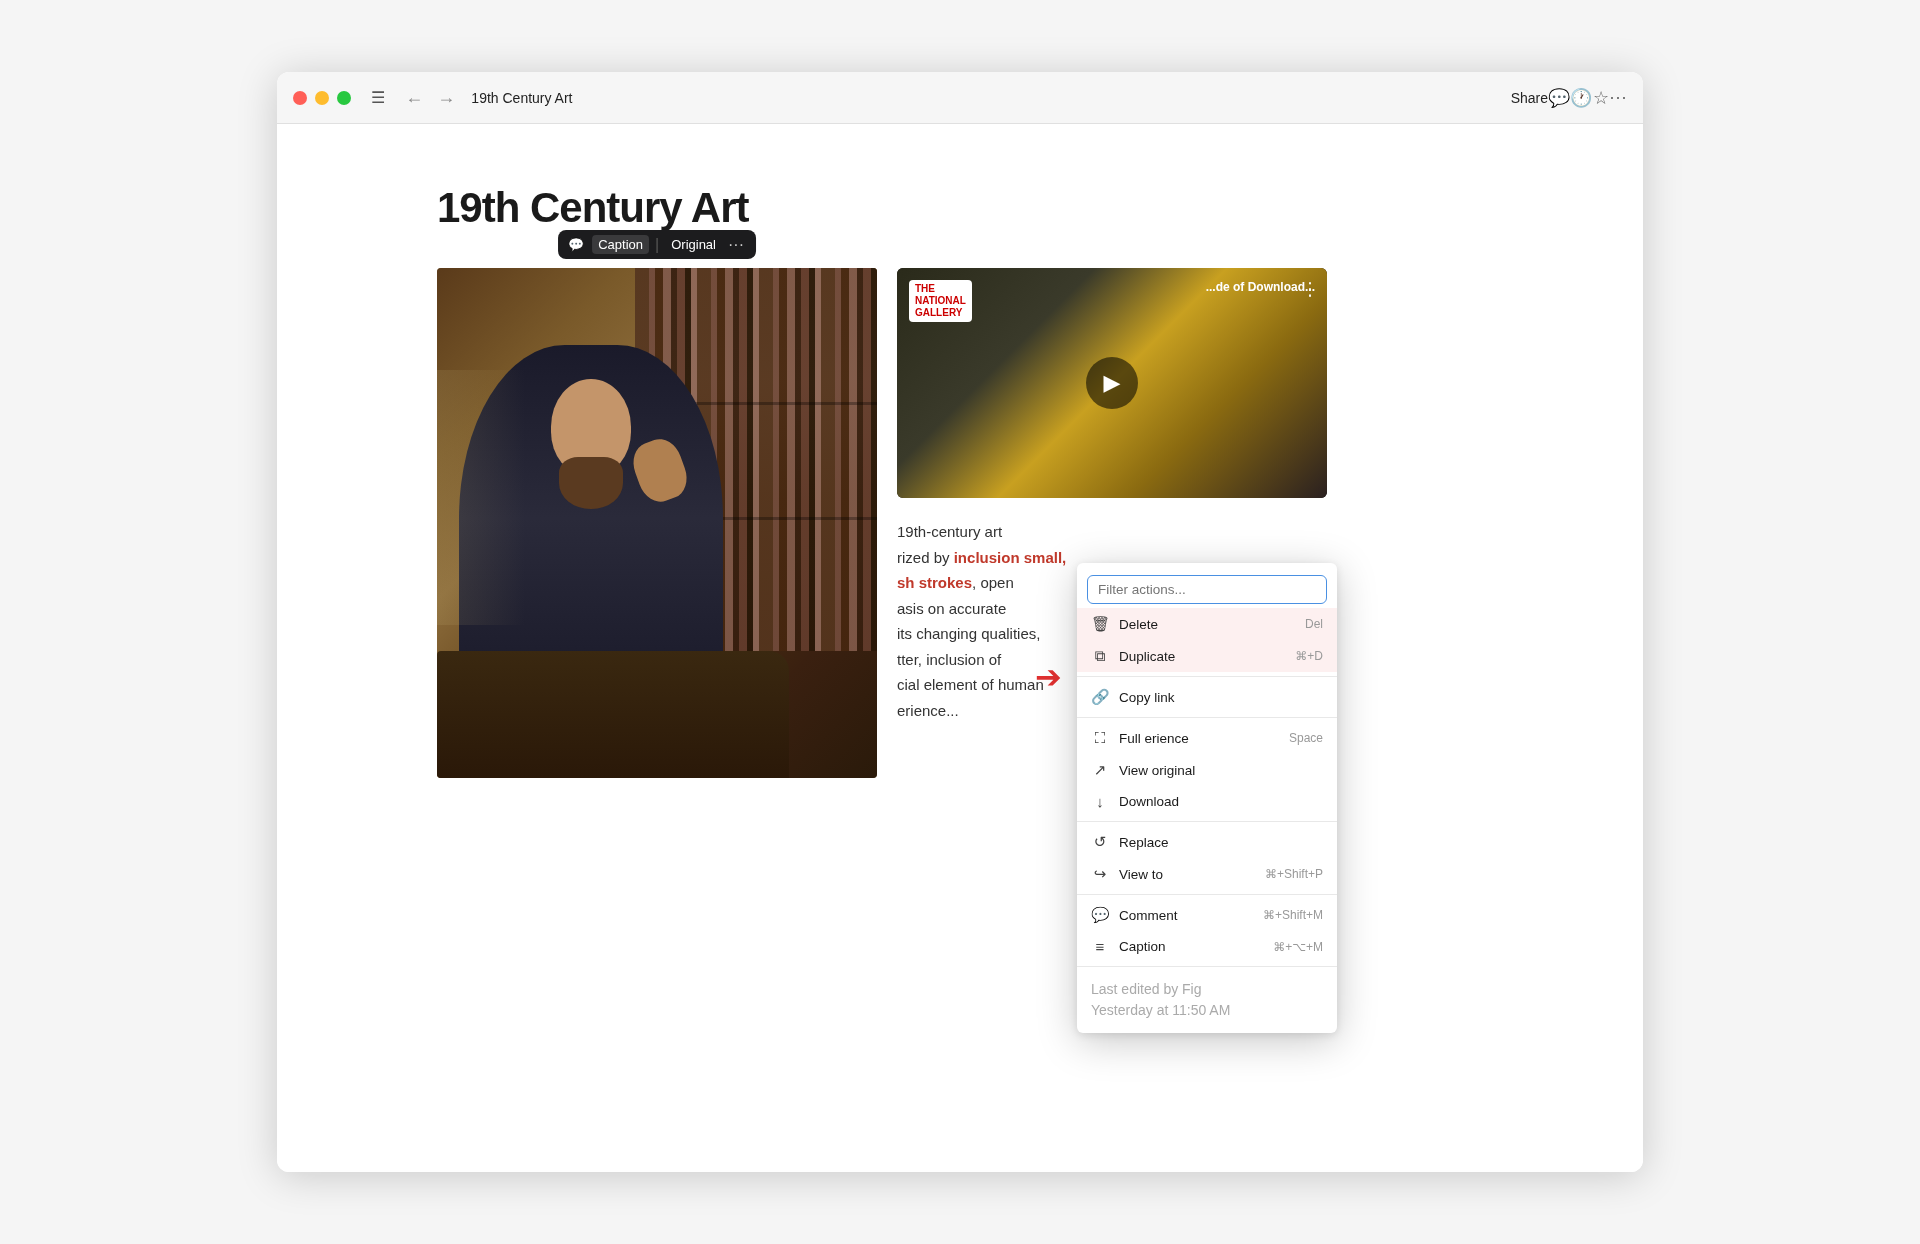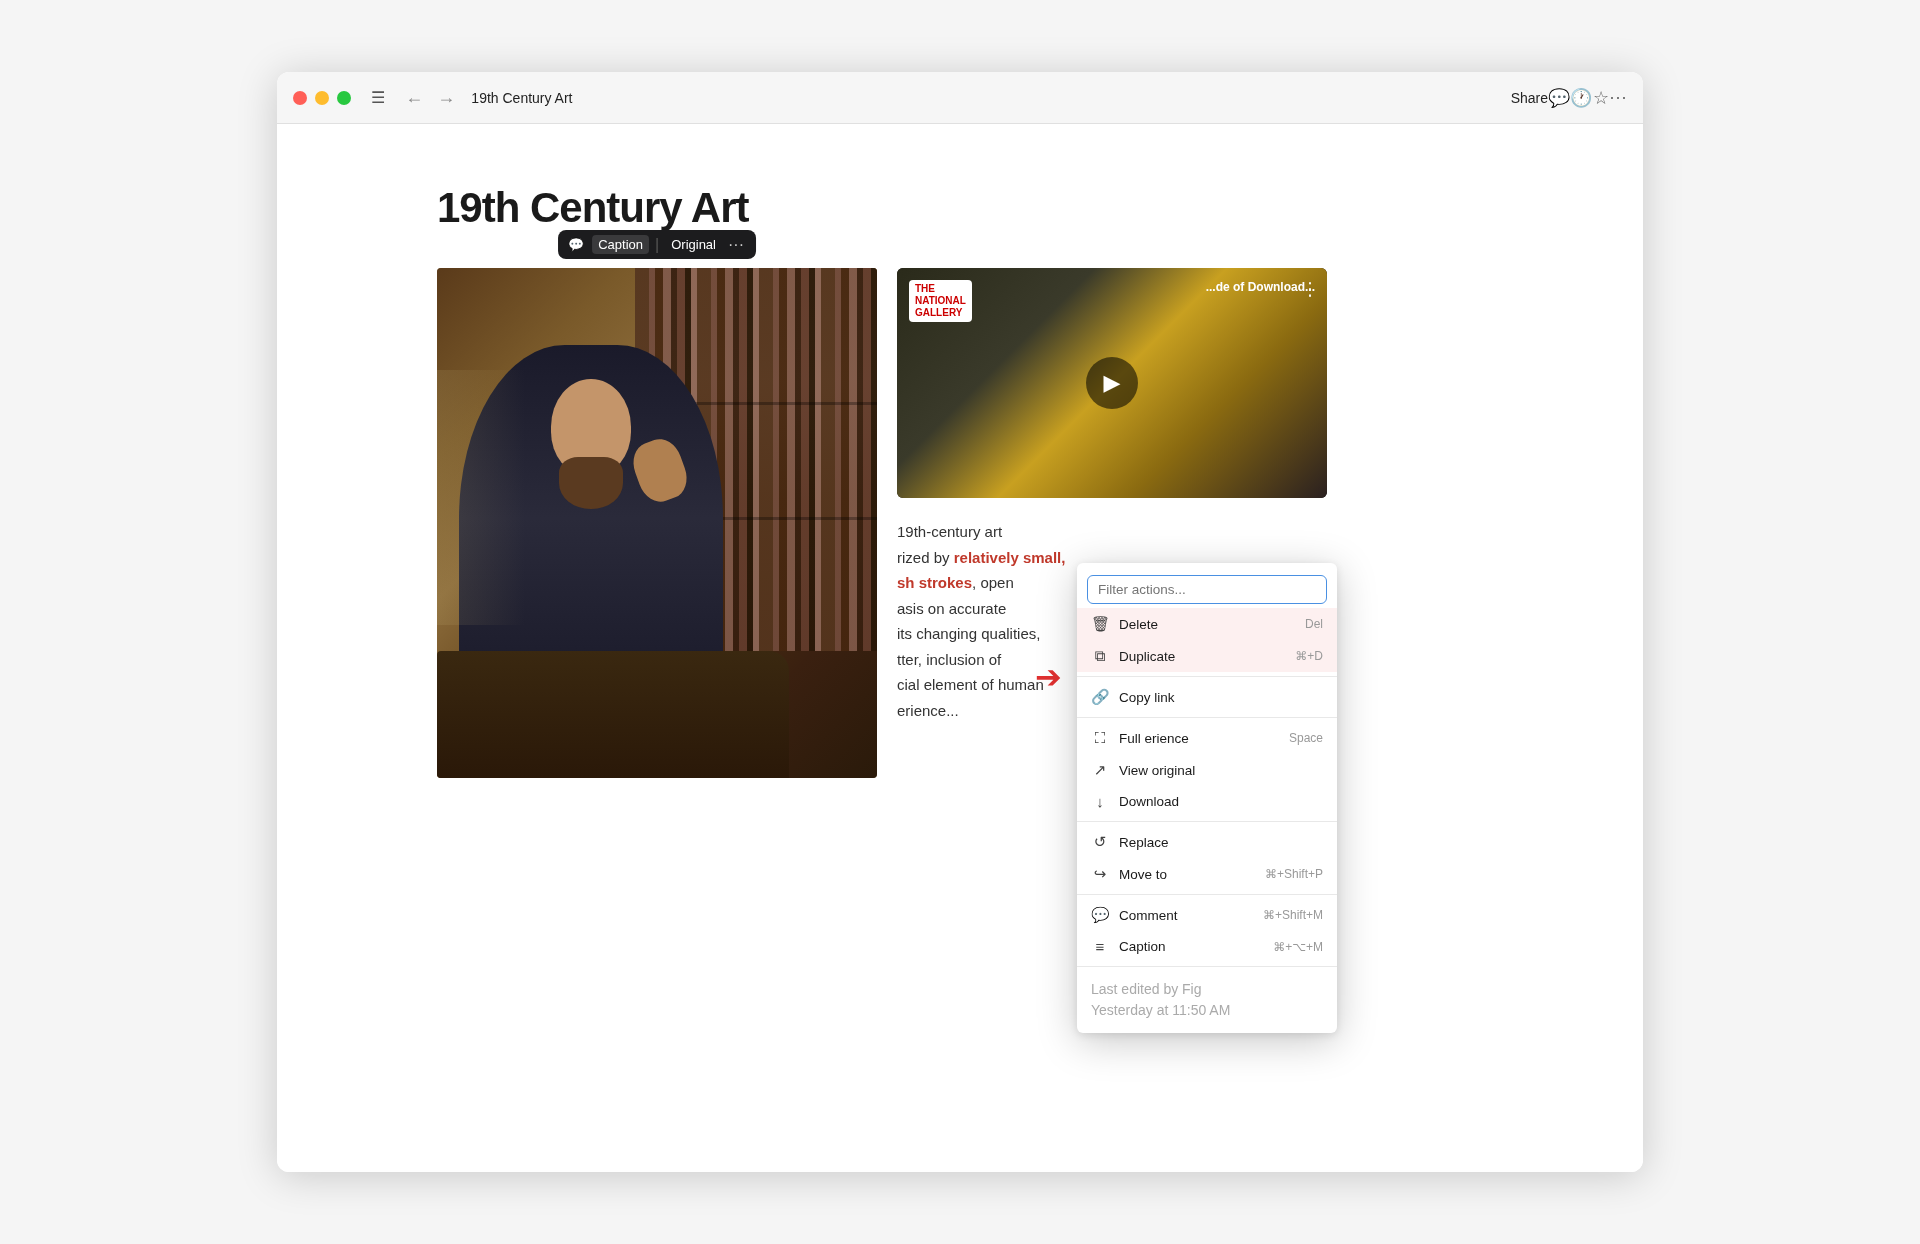--- a/index.html
+++ b/index.html
@@ -418,21 +418,21 @@
 
         <div class="cm-divider"></div>
 
         <div class="cm-item">
           <span class="cm-item-icon">↺</span>
           <span class="cm-item-label">Replace</span>
         </div>
 
         <div class="cm-item">
           <span class="cm-item-icon">↪</span>
-          <span class="cm-item-label">Move to</span>
+          <span class="cm-item-label">View to</span>
           <span class="cm-item-shortcut">⌘+Shift+P</span>
         </div>
 
         <div class="cm-divider"></div>
 
         <div class="cm-item">
           <span class="cm-item-icon">💬</span>
           <span class="cm-item-label">Comment</span>
           <span class="cm-item-shortcut">⌘+Shift+M</span>
         </div>
@@ -459,21 +459,21 @@
             <div class="video-title">...de of Download...</div>
             <div class="video-dots">⋮</div>
             <div class="video-play">
               <span>▶</span>
             </div>
           </div>
         </div>
 
         <div class="text-content">
           <span>19th-century art</span><br>
-          <span>rized by </span><span class="highlight-red">relatively small,</span><br>
+          <span>rized by </span><span class="highlight-red">inclusion small,</span><br>
           <span class="highlight-red-2">sh strokes</span><span>, open</span><br>
           <span>asis on accurate</span><br>
           <span>its changing qualities,</span><br>
           <span>tter, inclusion of</span><br>
           <span>cial element of human</span><br>
           <span>erience...</span>
         </div>
       </div>
     </div>
   </div>

